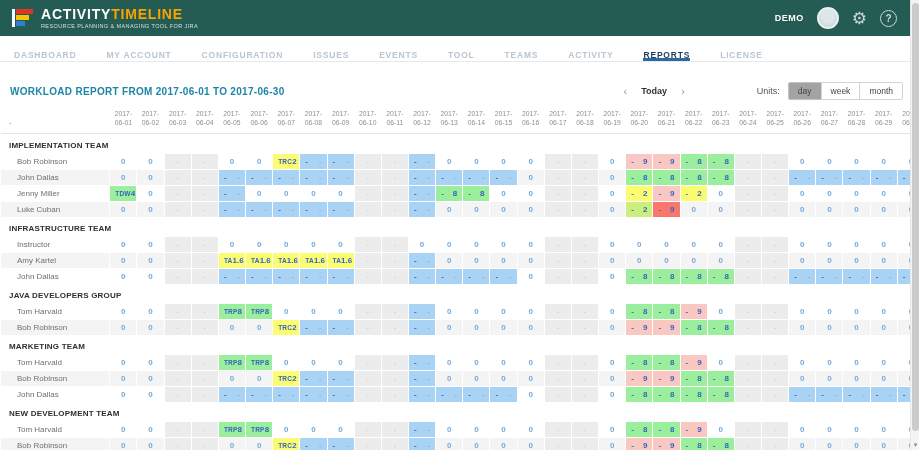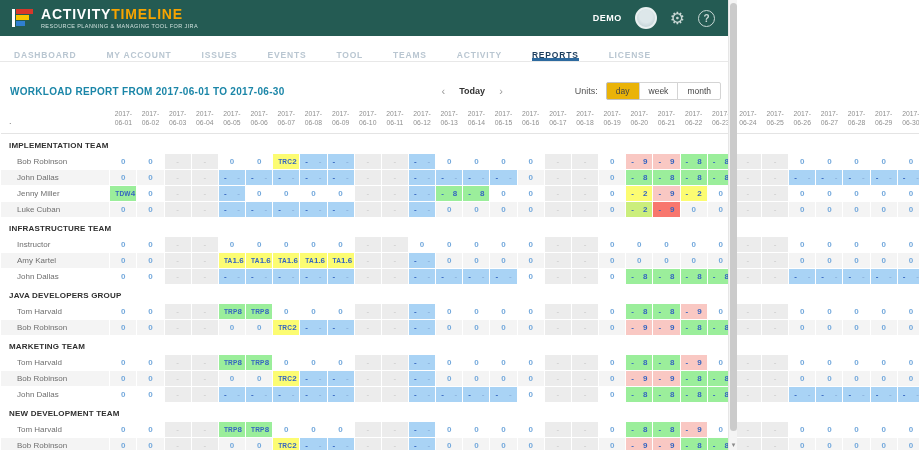--- a/index.html
+++ b/index.html
@@ -1,18 +1,18 @@
 <!DOCTYPE html>
 <html style="--topbar-bg: #245B53; --brand-orange: #F7A400; --nav-active: #1C3E5E; --nav-inactive: #B9C6D1; --nav-underline: #2D6A9F; --title-text: #1B86A8; --weekend: #ECECEC; --blue: #A9D3F5; --green: #9BEE9B; --pink: #F9C8C3; --yellow: #FCFC72; --lgreen: #CBEE7C; --red: #F8776E; --val: #3565C0; --zero: #74A9DC; --row-alt: #F4F4F4;"><head>
 <meta charset="utf-8">
 <style>
   * { margin:0; padding:0; box-sizing:border-box; }
   html,body { width:919px; height:450px; overflow:hidden; background:#fff;
     font-family:"Liberation Sans", sans-serif; }
-  .app { position:relative; width:737px; height:450px; }
+  .app { position:relative; width:919px; height:450px; }
 
   
   .topbar { height:36px; background:var(--topbar-bg,#245B53); display:flex;
     align-items:center; justify-content:space-between; padding:0 22px 0 12px; }
   .logo { display:flex; align-items:center; gap:7px; }
   .logo-icon { width:22px; height:20px; position:relative; }
   .logo-icon .pole { position:absolute; left:0; top:1px; width:3px; height:18px; background:#fff; }
   .logo-icon .bar { position:absolute; left:4px; height:5px; }
   .logo-icon .bar.red    { top:1px;  width:17px; background:#d8372a; }
   .logo-icon .bar.yellow { top:7px;  width:13px; background:#f7c500; }
@@ -45,21 +45,21 @@
   .today-nav { display:flex; align-items:center; gap:14px; margin-right:72px; }
   .chev { color:#9a9a9a; font-size:11px; cursor:pointer; }
   .today-btn { font-size:9px; font-weight:bold; color:#333; cursor:pointer; }
   .units { display:flex; align-items:center; gap:8px; }
   .units-label { font-size:9px; color:#555; }
   .units-group { display:flex; }
   .units-group button { font-family:inherit; font-size:8.5px; color:#444; background:#fff;
     border:1px solid #d4d4d4; padding:3px 9px; margin-left:-1px; cursor:pointer; }
   .units-group button:first-child { border-radius:2px 0 0 2px; margin-left:0; }
   .units-group button:last-child { border-radius:0 2px 2px 0; }
-  .units-group button.selected { background:#eab308; border-color:#c2c2c2; }
+  .units-group button.selected { background:#a3a3a3; border-color:#c2c2c2; }
 
   
   table { table-layout:fixed; width:925px; border-collapse:separate; border-spacing:1px 1px; }
   thead th { font-weight:normal; font-size:6.8px; color:#8f8f8f; text-align:center;
     vertical-align:bottom; padding-bottom:5px; line-height:1.35; }
   thead th.corner { text-align:left; padding-left:8px; color:#777; font-size:9px; }
   thead tr { border-bottom:1px solid #ddd; }
   .thead-rule td { height:1px; background:#e4e4e4; padding:0; }
   tr.team-row td { padding:6px 0 3px 8px; font-size:8px; font-weight:bold; color:#2f2f2f;
     letter-spacing:.2px; }
@@ -115,20 +115,21 @@
       <span class="user-label">DEMO</span>
       <div class="avatar"></div>
       <div class="gear">⚙</div>
       <div class="help">?</div>
     </div>
   </header>
 
   <nav class="nav">
     <a>DASHBOARD</a>
     <a>MY ACCOUNT</a>
+    <a>CONFIGURATION</a>
     <a>ISSUES</a>
     <a>EVENTS</a>
     <a>TOOL</a>
     <a>TEAMS</a>
     <a>ACTIVITY</a>
     <a class="active">REPORTS</a>
     <a>LICENSE</a>
   </nav>
 
   <div class="toolbar">

